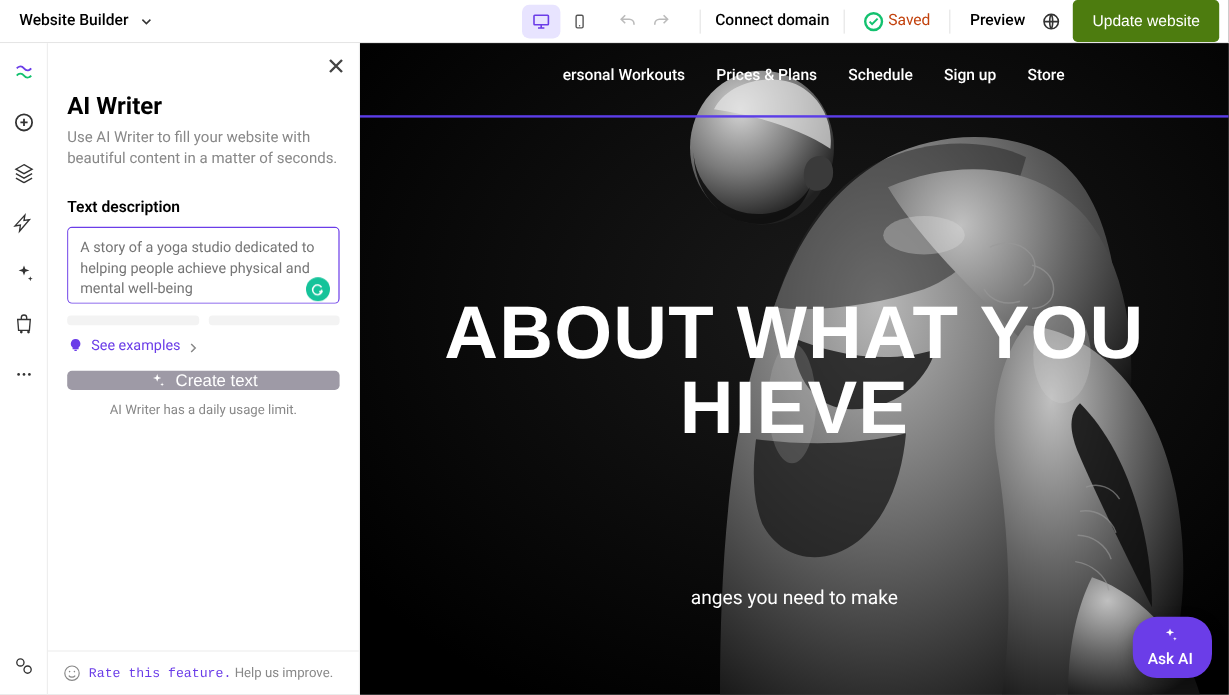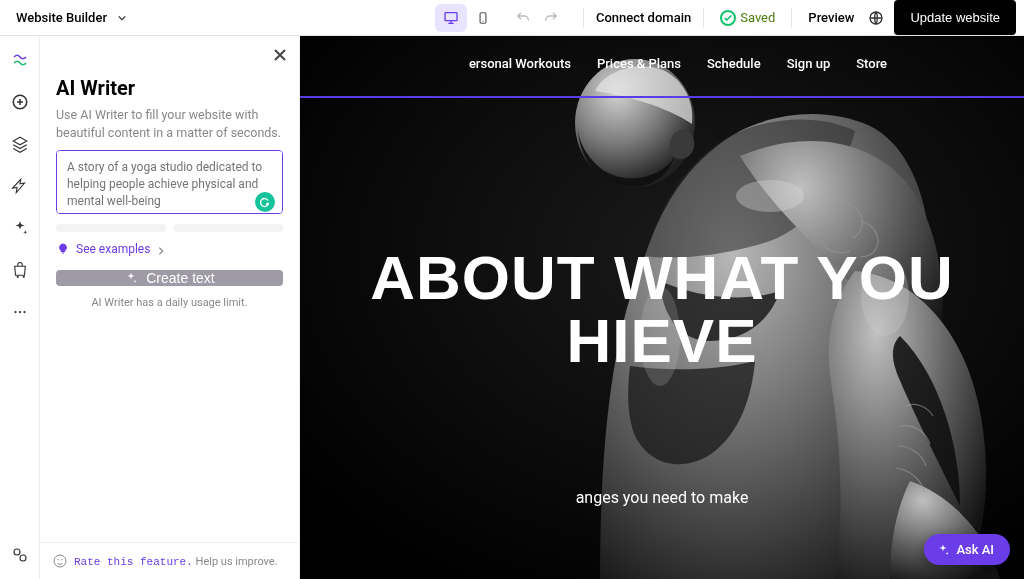--- a/index.html
+++ b/index.html
@@ -11,25 +11,25 @@
 .chev { font-size: 10px; margin-left: 4px; color: #333; }
 .topbar-spacer { flex: 1; }
 .device-btns { display: flex; gap: 0; }
 .device-btn { width: 32px; height: 28px; display: inline-flex; align-items: center; justify-content: center; border-radius: 6px; cursor: pointer; }
 .device-btn.active { background: #e8e4ff; color: #6b3de8; }
 .device-btn:not(.active) { color: #555; }
 .undo-redo { display: flex; gap: 0; margin: 0 6px; }
 .undo, .redo { width: 28px; height: 28px; display: inline-flex; align-items: center; justify-content: center; color: #bbb; }
 .divider { width: 1px; height: 20px; background: #e5e5e5; margin: 0 8px; }
 .connect { font-size: 13px; font-weight: 500; cursor: pointer; }
-.saved { display: flex; align-items: center; gap: 4px; color: #4d7c0f; font-size: 13px; margin: 0 4px; }
+.saved { display: flex; align-items: center; gap: 4px; color: #c2410c; font-size: 13px; margin: 0 4px; }
 .saved-icon { width: 16px; height: 16px; border: 2px solid #13c16f; border-radius: 50%; display: inline-flex; align-items: center; justify-content: center; color: #13c16f; font-size: 9px; }
 .preview { font-size: 13px; font-weight: 500; cursor: pointer; margin: 0 4px; }
 .globe-btn { width: 28px; height: 28px; display: inline-flex; align-items: center; justify-content: center; color: #333; cursor: pointer; }
-.update-btn { background: #000000; color: #fff; font-size: 13px; font-weight: 500; border: none; border-radius: 4px; padding: 10px 16px; cursor: pointer; }
+.update-btn { background: #4d7c0f; color: #fff; font-size: 13px; font-weight: 500; border: none; border-radius: 4px; padding: 10px 16px; cursor: pointer; }
 
 
 .main { display: flex; height: calc(579px - 36px); position: relative; }
 
 
 .rail { width: 40px; background: #fff; border-right: 1px solid #eee; display: flex; flex-direction: column; align-items: center; padding-top: 10px; gap: 14px; position: relative; }
 .rail-icon { width: 28px; height: 28px; display: flex; align-items: center; justify-content: center; color: #333; cursor: pointer; border-radius: 4px; font-size: 16px; }
 .rail-bottom { position: absolute; bottom: 10px; left: 0; right: 0; display: flex; justify-content: center; }
 
 
@@ -61,21 +61,21 @@
 .hero-img { position: absolute; inset: 0; }
 .hero-img svg { width: 100%; height: 100%; display: block; }
 .hero-overlay { position: absolute; top: 2px; left: 0; right: 0; height: 60px; border-bottom: 2px solid #5b3de8; }
 .nav { position: absolute; top: 20px; left: 0; right: 0; display: flex; justify-content: center; gap: 26px; margin-left: 32px; }
 .nav-item { color: #fff; font-size: 13px; font-weight: 500; cursor: pointer; }
 .hero-text { position: absolute; left: 0; right: 0; top: 210px; text-align: center; color: #fff; }
 .hero-title { font-family: Impact, "Arial Black", sans-serif; font-size: 62px; font-weight: 800; letter-spacing: 1px; line-height: 1.02; }
 .hero-sub { position: absolute; left: 50%; transform: translateX(-50%); top: 452px; color: #fff; font-size: 16px; white-space: nowrap; }
 
 
-.ask-ai { position: absolute; right: 14px; bottom: 14px; background: #6b3de8; color: #fff; padding: 8px 16px 8px 12px; border-radius: 20px; font-size: 13px; font-weight: 500; display: flex; align-items: center; gap: 6px; cursor: pointer; box-shadow: 0 4px 12px rgba(0,0,0,0.3); }
+.ask-ai { position: absolute; right: 14px; bottom: 14px; background: #6b3de8; color: #fff; padding: 8px 16px 8px 12px; border-radius: 20px; font-size: 13px; font-weight: 500; display: flex; align-items: center; gap: 6px; cursor: pointer; box-shadow: 0 4px 12px rgba(0,0,0,0.3); flex-direction: column; }
 
 svg { display: block; }
 </style>
 </head>
 <body>
 
 <div class="topbar">
   <div class="topbar-left">
     <span>Website Builder</span>
     <span class="chev">
@@ -189,20 +189,21 @@
 
   <div class="panel">
     <div class="panel-close">
       <svg width="14" height="14" viewBox="0 0 14 14">
           <path d="M2 2l10 10M12 2L2 12" stroke="currentColor" stroke-width="2"></path>
         </svg>
     </div>
     <div class="panel-inner">
       <div class="panel-title">AI Writer</div>
       <div class="panel-desc">Use AI Writer to fill your website with beautiful content in a matter of seconds.</div>
+      <div class="label">Text description</div>
       <div class="textarea-wrap">
         <textarea class="textarea" placeholder="A story of a yoga studio dedicated to helping people achieve physical and mental well-being" style=""></textarea>
         <div class="grammarly">
           <svg width="12" height="12" viewBox="0 0 24 24">
               <path d="M18 9a8 8 0 10.5 7H14" stroke="#fff" stroke-width="2.5" fill="none"></path>
               <path d="M18 13v3h-3" stroke="#fff" stroke-width="2.5" fill="none"></path>
             </svg>
         </div>
       </div>
       <div class="suggestions">

